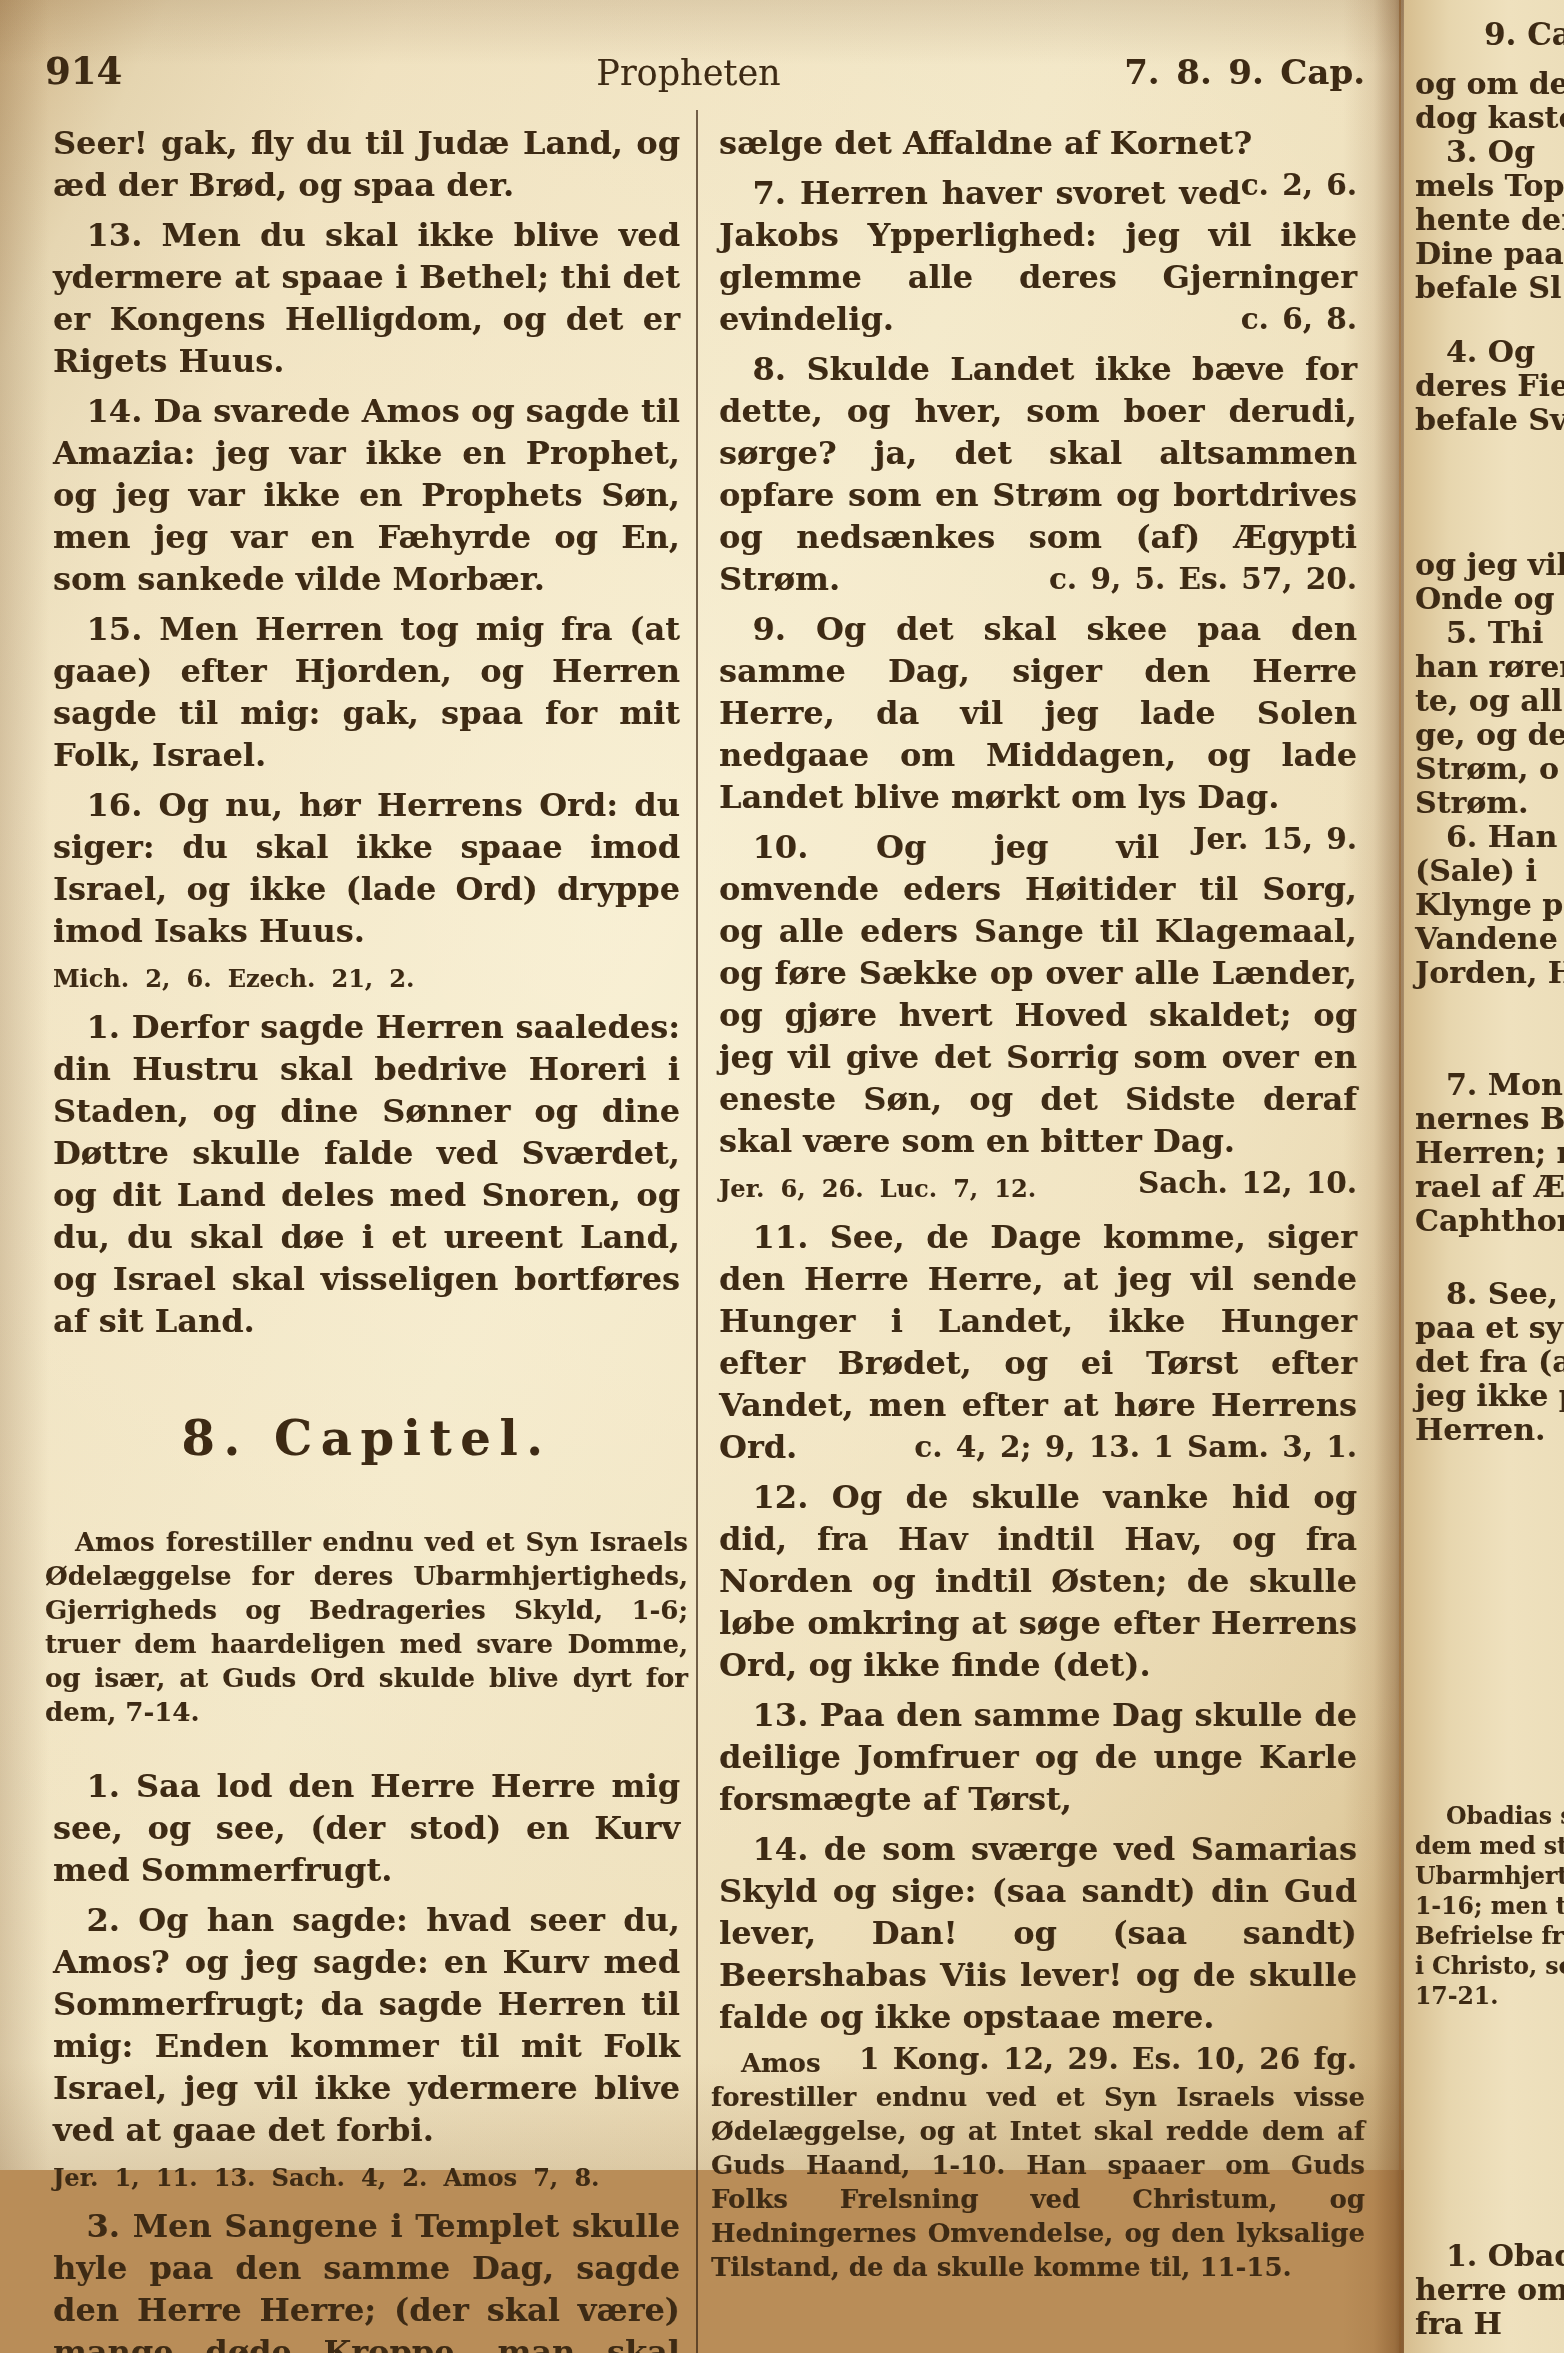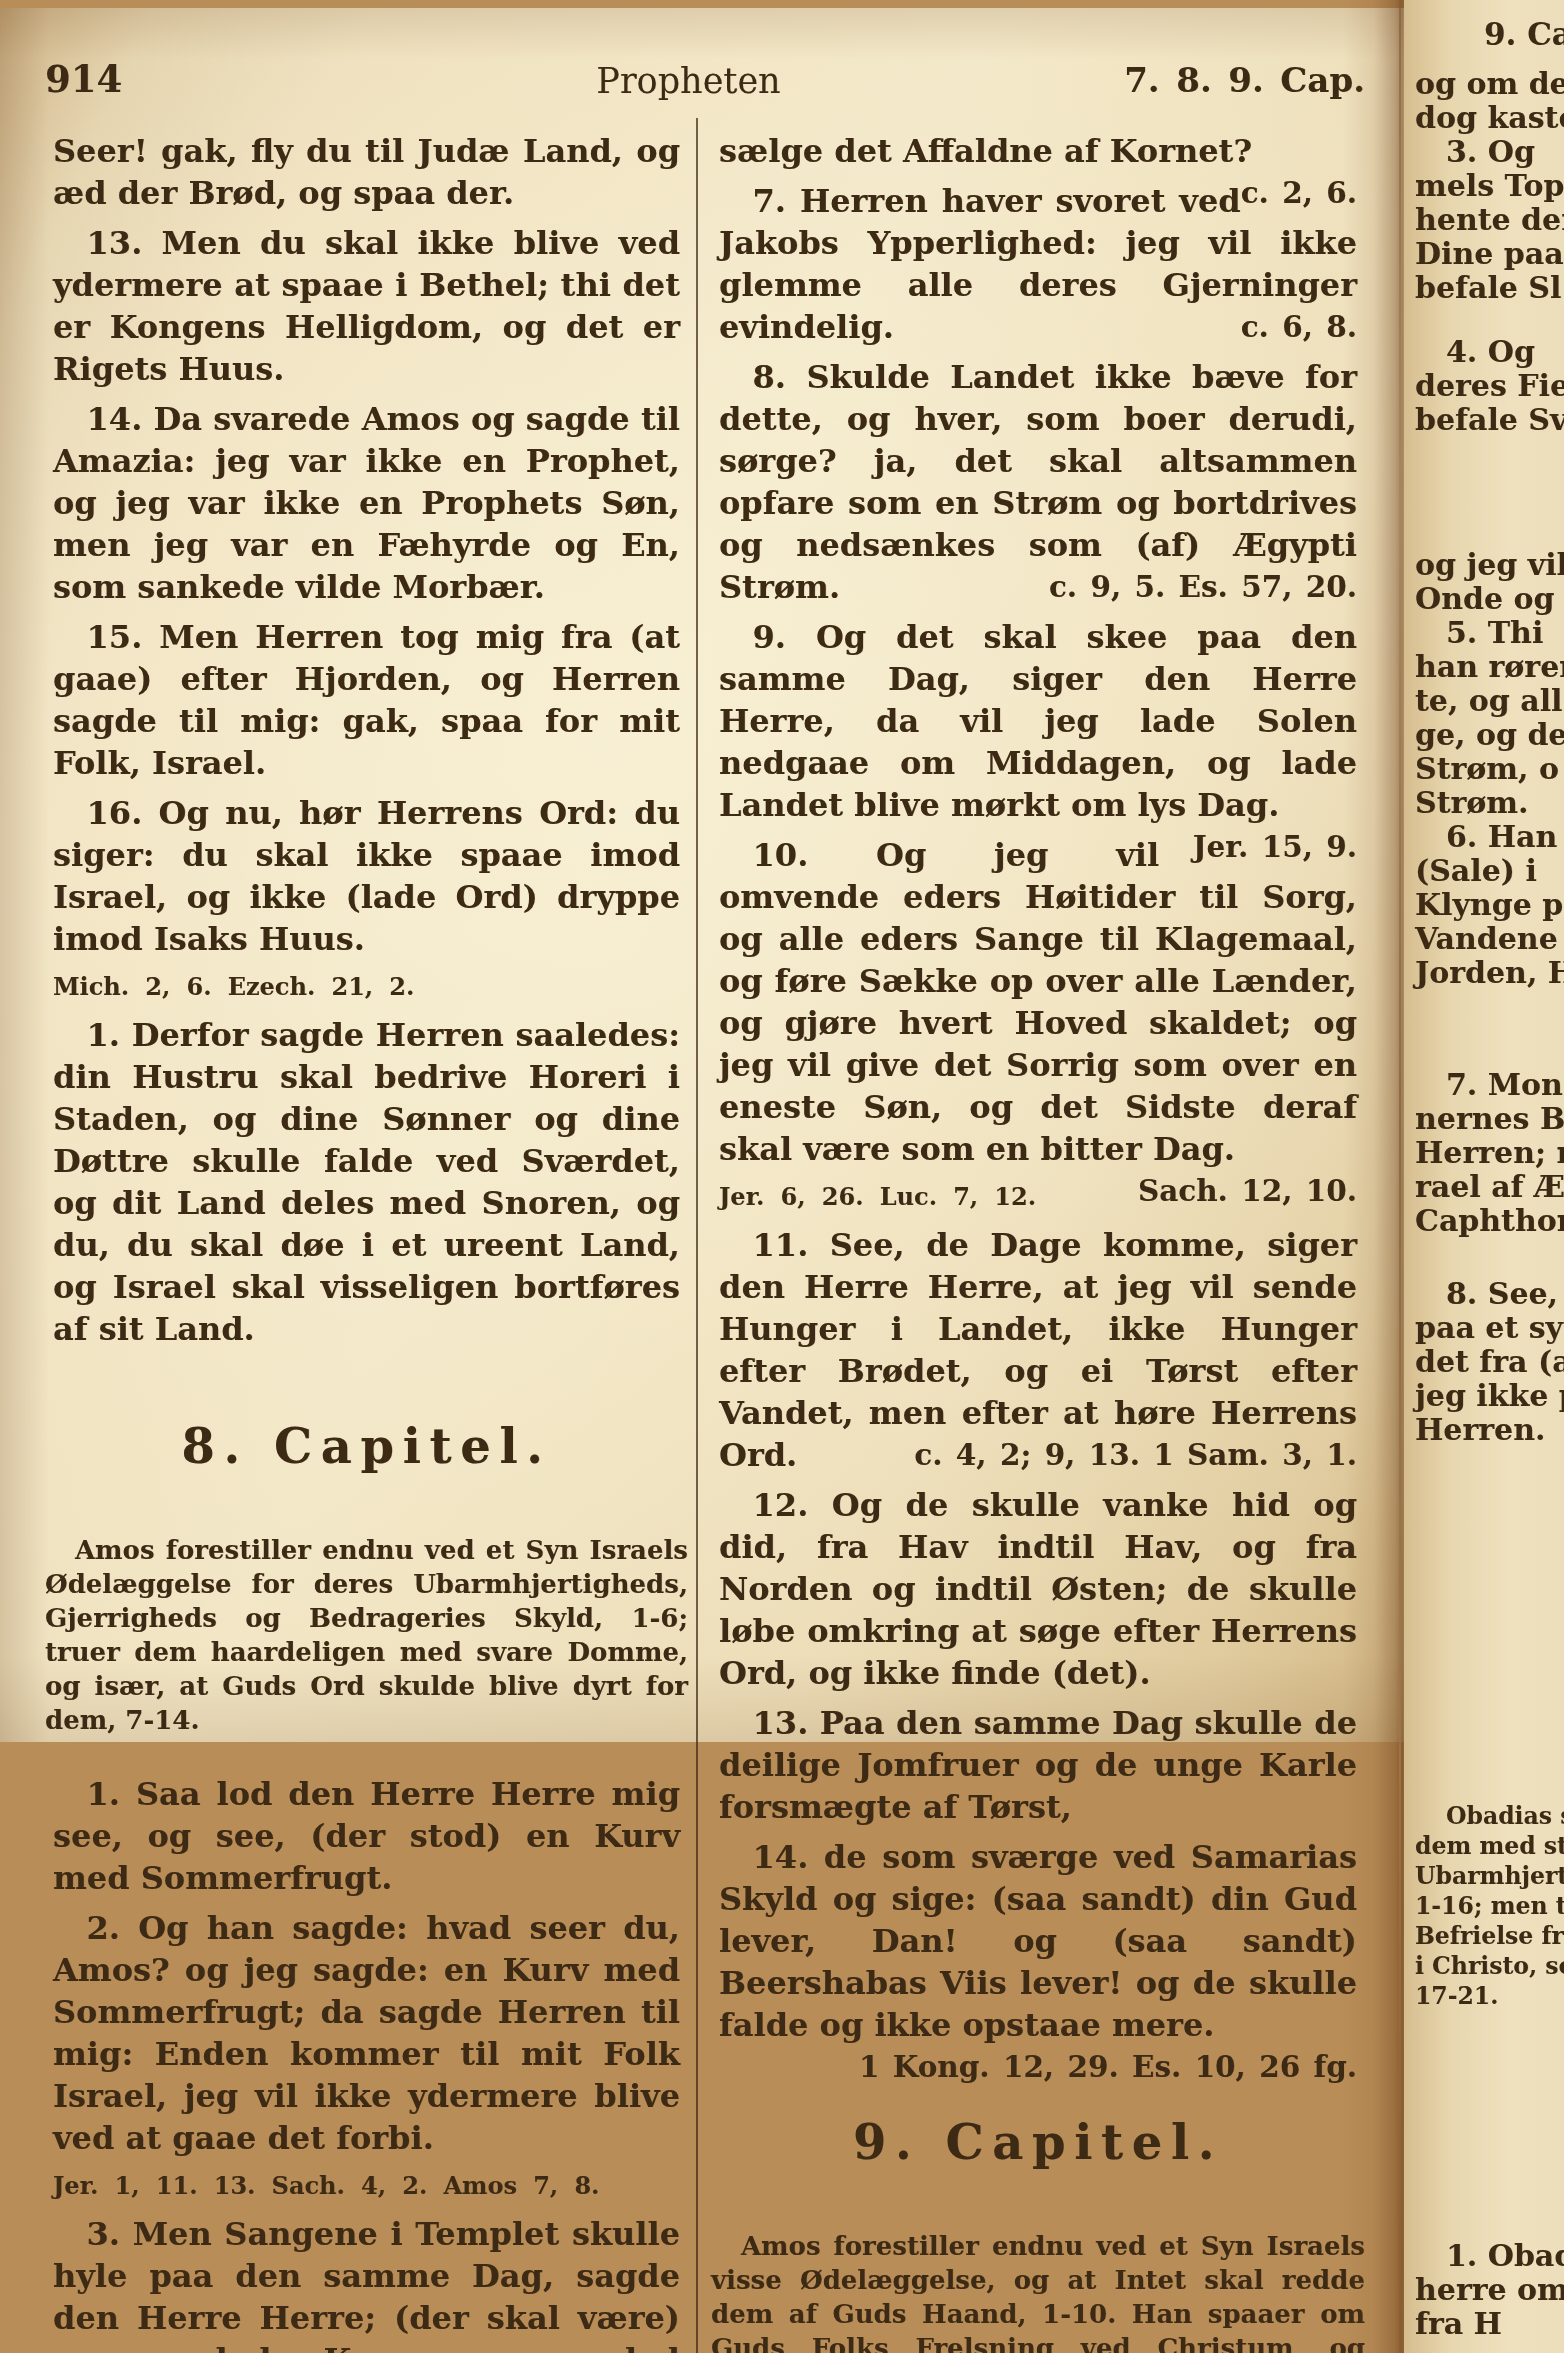--- a/index.html
+++ b/index.html
@@ -3,21 +3,21 @@
 <meta charset="utf-8">
 <style>
   html,body{margin:0;padding:0;background:#8a6a44;}
   .canvas{
     position:relative;width:1565px;height:2354px;overflow:hidden;
     font-family:"DejaVu Serif","Liberation Serif",serif;
     background:#b98d58;
   }
   
   .left-page{
-    position:absolute;left:0;top:8px;width:1405px;height:1734px;
+    position:absolute;left:0;top:0;width:1405px;height:2170px;
     background:
       radial-gradient(ellipse 120% 85% at 42% 42%, rgba(255,250,228,.50), rgba(255,250,228,0) 72%),
       linear-gradient(115deg,#c9ab7c 0%,#e1cfa8 7%,#edddb9 17%,#f1e5c4 45%,#ecdcb6 72%,#e0cb9e 90%,#d2b684 100%);
   }
   .left-page::before{
     content:"";position:absolute;inset:0;pointer-events:none;
     background:
       linear-gradient(90deg, rgba(120,80,40,.22), rgba(120,80,40,0) 3.5%),
       linear-gradient(180deg, rgba(120,80,40,.16), rgba(120,80,40,0) 3%),
       linear-gradient(0deg, rgba(120,80,40,.15), rgba(120,80,40,0) 5%);
@@ -101,21 +101,20 @@
       <p class="cont"><span>sælge det Affaldne af Kornet?</span><span class="vref">c. 2, 6.</span></p>
       <p class="verse"><span>7. Herren haver svoret ved Jakobs Ypperlighed: jeg vil ikke glemme alle deres Gjerninger evindelig.</span><span class="vref">c. 6, 8.</span></p>
       <p class="verse"><span>8. Skulde Landet ikke bæve for dette, og hver, som boer derudi, sørge? ja, det skal altsammen opfare som en Strøm og bortdrives og nedsænkes som (af) Ægypti Strøm.</span><span class="vref">c. 9, 5.  Es. 57, 20.</span></p>
       <p class="verse"><span>9. Og det skal skee paa den samme Dag, siger den Herre Herre, da vil jeg lade Solen nedgaae om Middagen, og lade Landet blive mørkt om lys Dag.</span><span class="vref">Jer. 15, 9.</span></p>
       <p class="verse"><span>10. Og jeg vil omvende eders Høitider til Sorg, og alle eders Sange til Klagemaal, og føre Sække op over alle Lænder, og gjøre hvert Hoved skaldet; og jeg vil give det Sorrig som over en eneste Søn, og det Sidste deraf skal være som en bitter Dag.</span><span class="vref">Sach. 12, 10.</span></p>
       <p class="refline">Jer. 6, 26.   Luc. 7, 12.</p>
       <p class="verse"><span>11. See, de Dage komme, siger den Herre Herre, at jeg vil sende Hunger i Landet, ikke Hunger efter Brødet, og ei Tørst efter Vandet, men efter at høre Herrens Ord.</span><span class="vref">c. 4, 2; 9, 13.  1 Sam. 3, 1.</span></p>
       <p class="verse"><span>12. Og de skulle vanke hid og did, fra Hav indtil Hav, og fra Norden og indtil Østen; de skulle løbe omkring at søge efter Herrens Ord, og ikke finde (det).</span></p>
       <p class="verse"><span>13. Paa den samme Dag skulle de deilige Jomfruer og de unge Karle forsmægte af Tørst,</span></p>
       <p class="verse"><span>14. de som sværge ved Samarias Skyld og sige: (saa sandt) din Gud lever, Dan! og (saa sandt) Beershabas Viis lever! og de skulle falde og ikke opstaae mere.</span><span class="vref">1 Kong. 12, 29.  Es. 10, 26 fg.</span></p>
-      <p class="chap-heading">9. Capitel.</p>
       <p class="summary">Amos forestiller endnu ved et Syn Israels visse Ødelæggelse, og at Intet skal redde dem af Guds Haand, 1-10.  Han spaaer om Guds Folks Frelsning ved Christum, og Hedningernes Omvendelse, og den lyksalige Tilstand, de da skulle komme til, 11-15.</p>
       <p class="verse"></p>
 
     </div>
 
   </div>
 
   <div class="gutter">
     <div class="crease"></div>
   </div>

